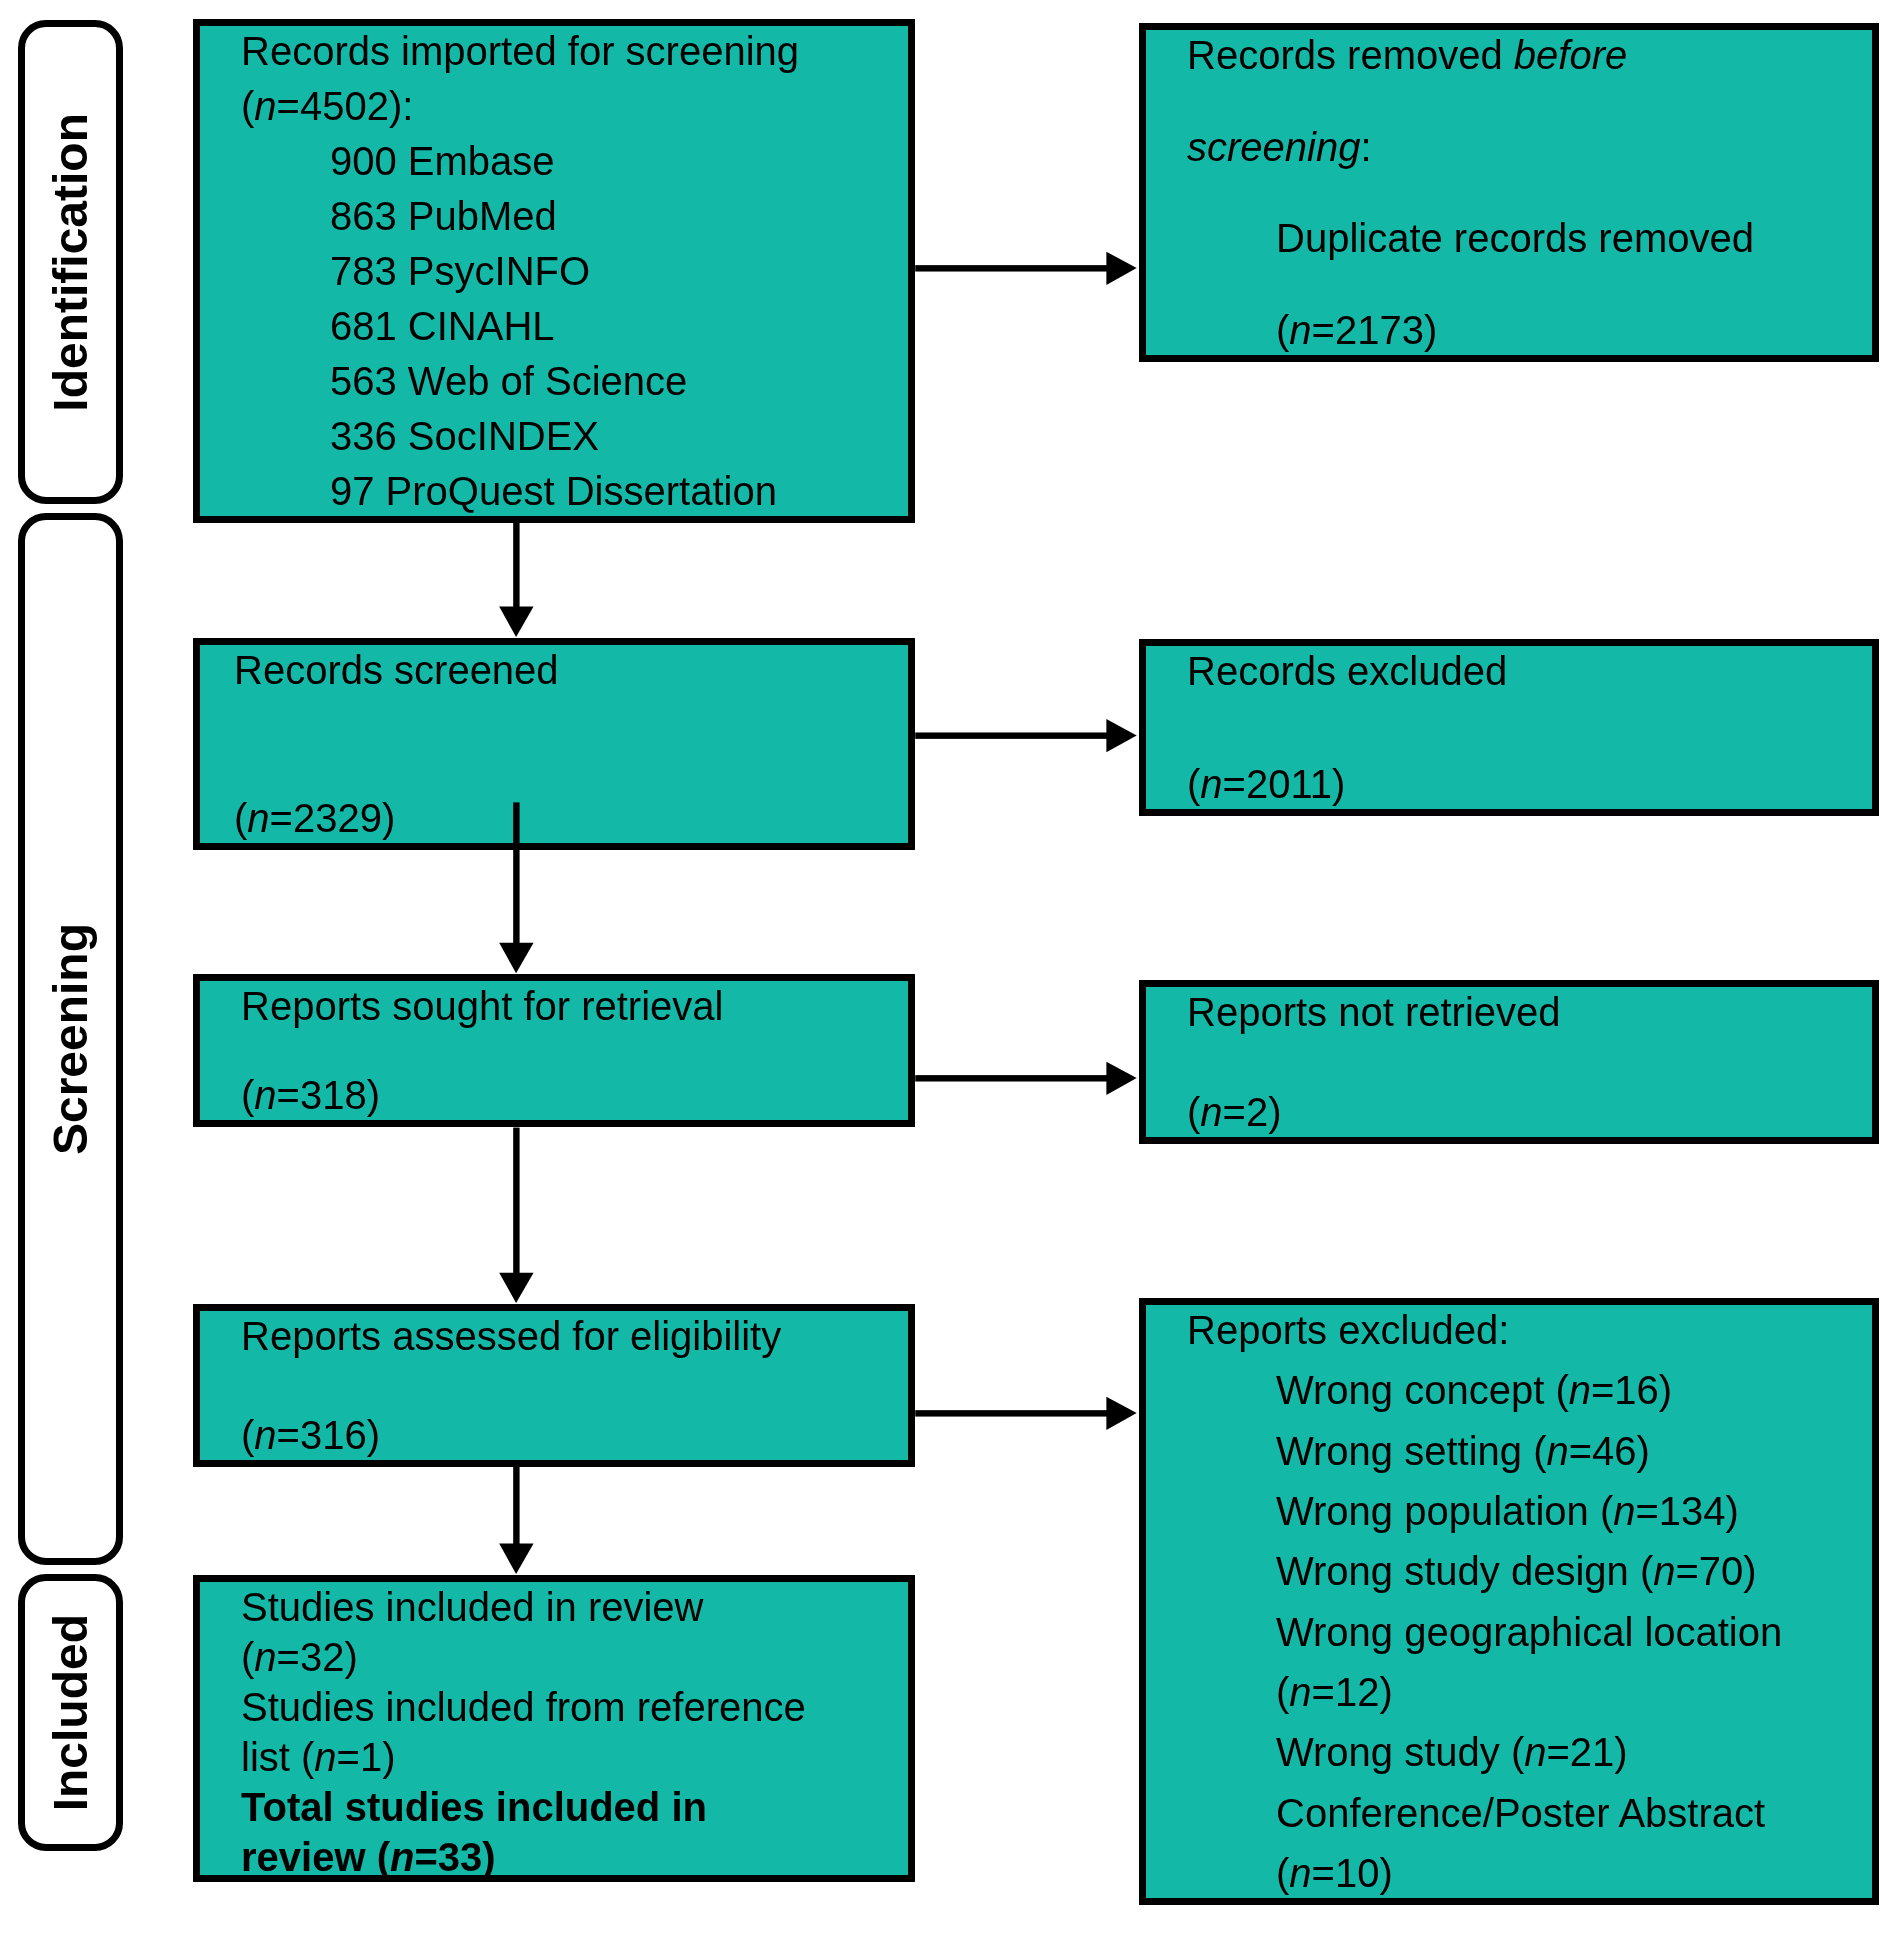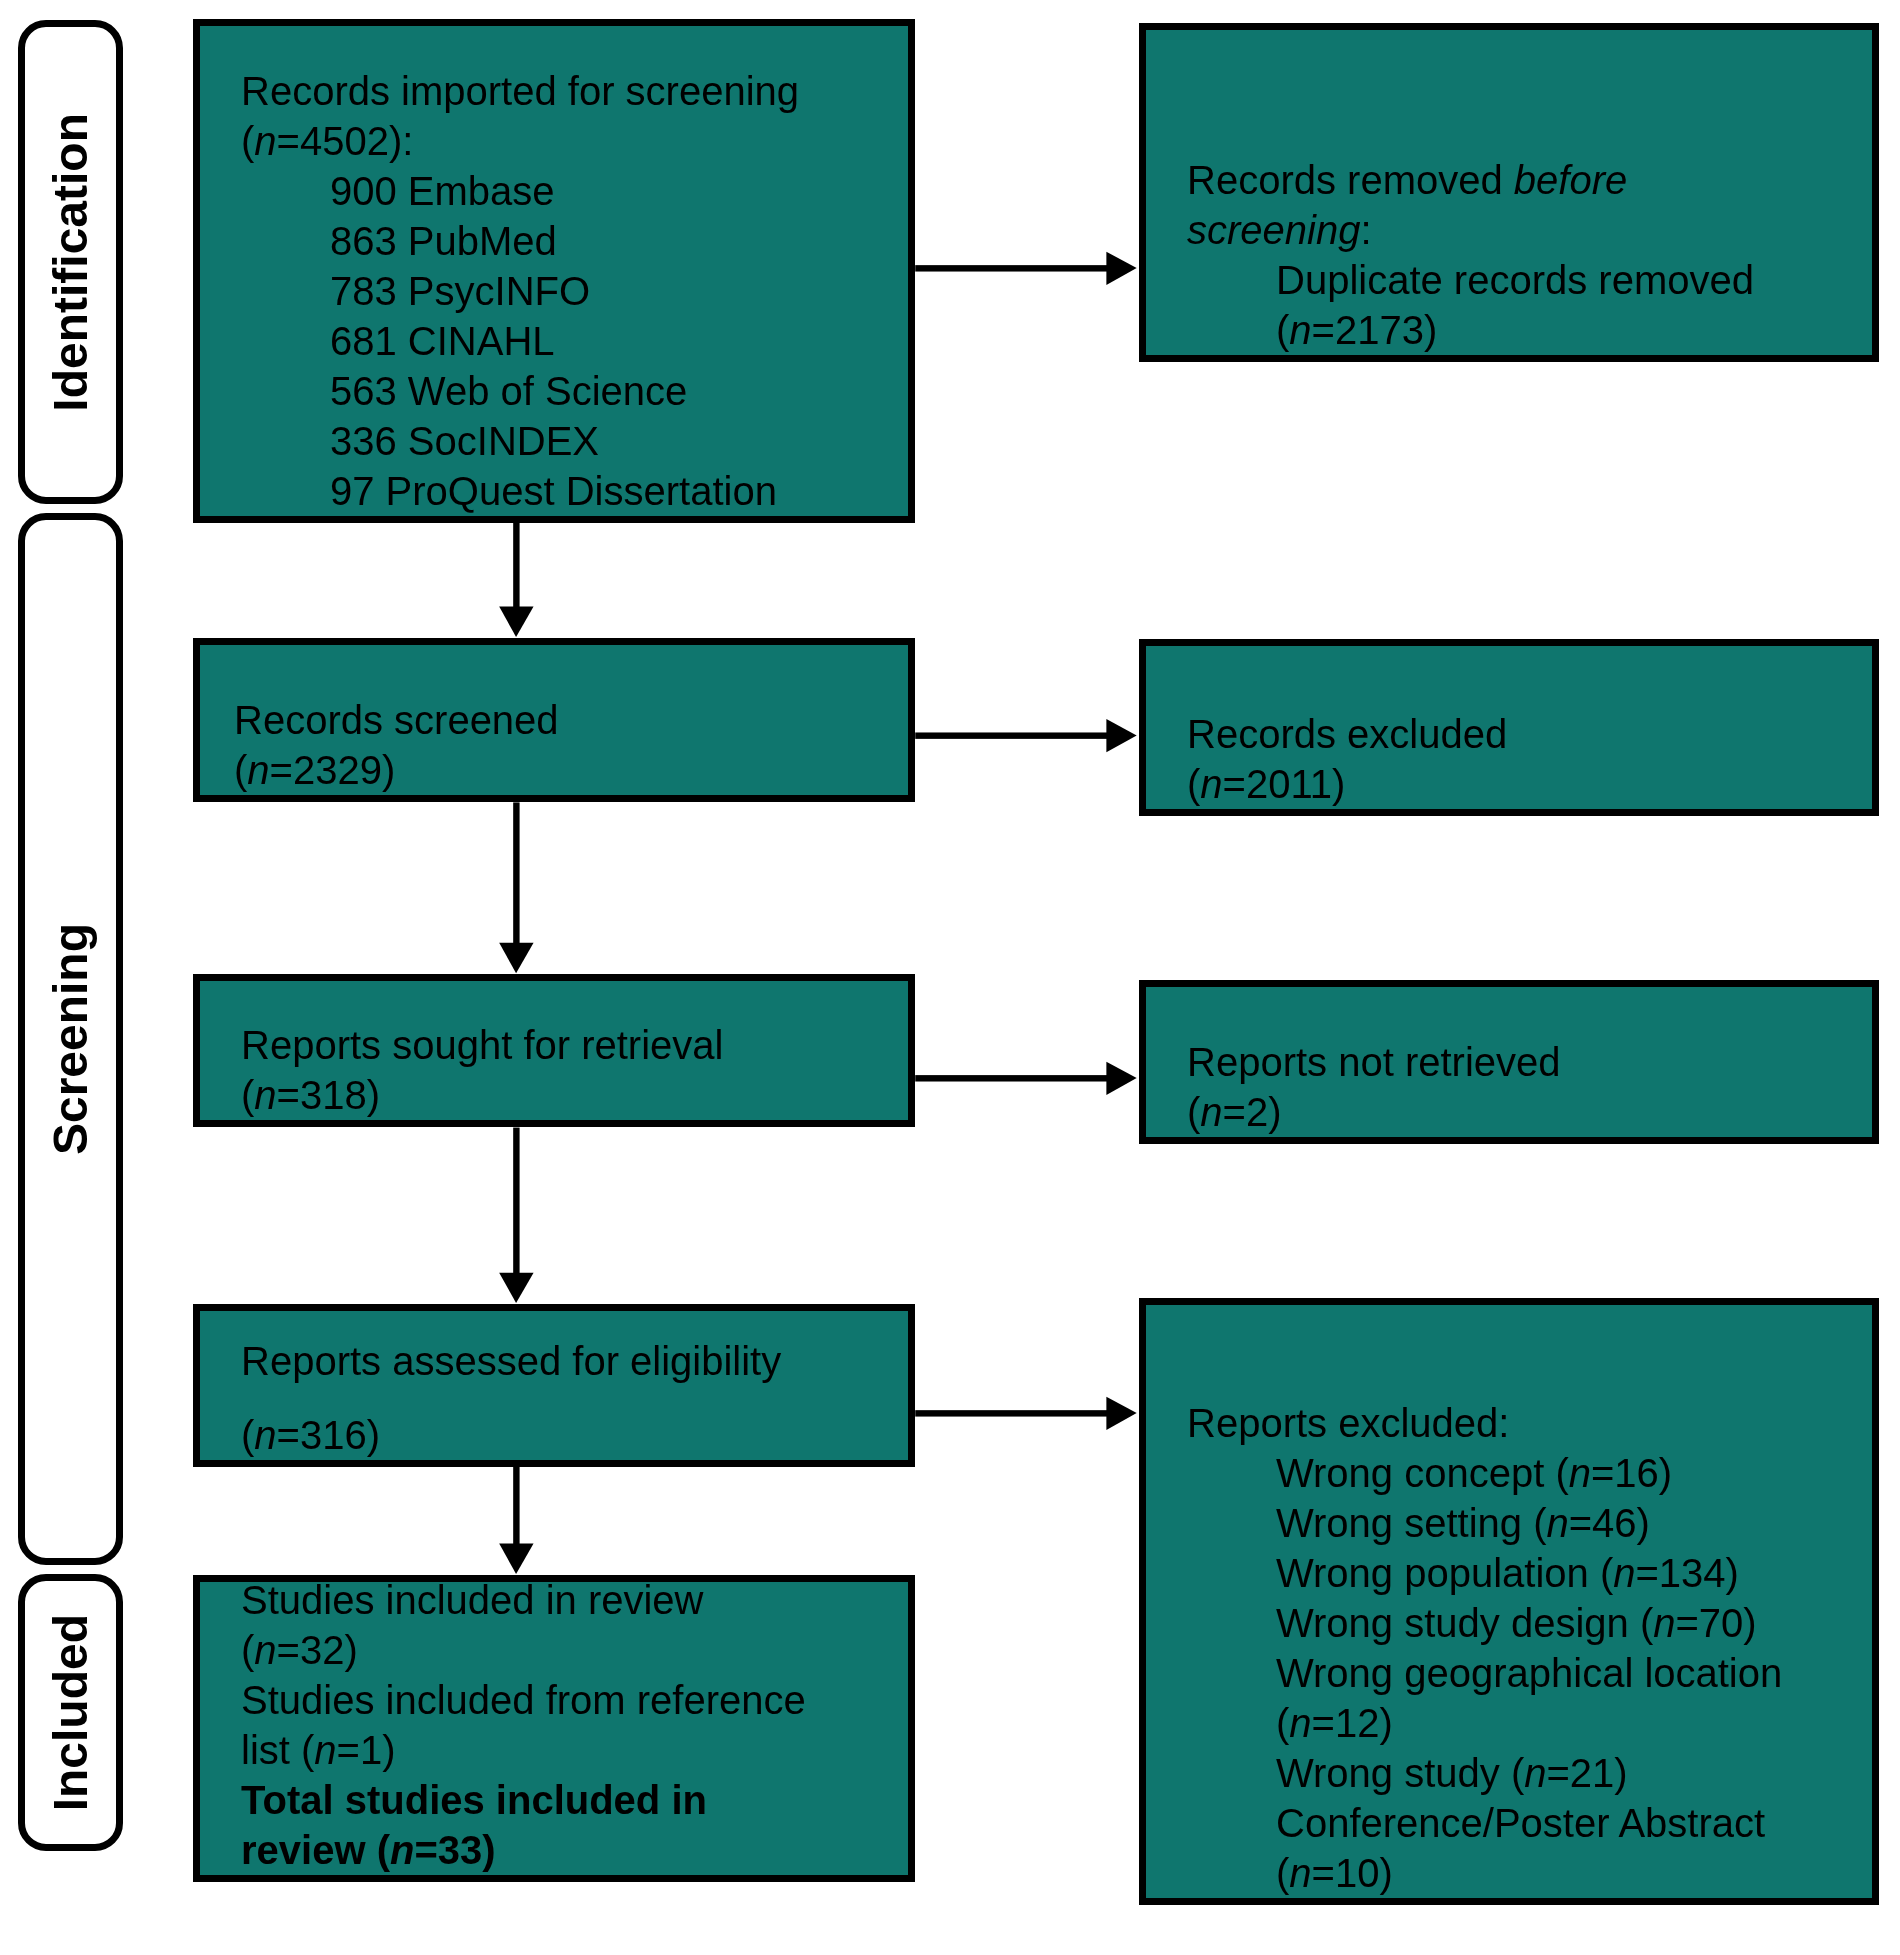--- a/index.html
+++ b/index.html
@@ -7,24 +7,24 @@
     position:relative;
     width:1901px;height:1955px;
     background:#ffffff;
     font-family:"Liberation Sans", sans-serif;
     color:#000000;
   }
   .flowbox{
     position:absolute;
     box-sizing:border-box;
     border:7.6px solid #000000;
-    background:#0f766e;
+    background:#14b8a6;
     display:flex;
     flex-direction:column;
-    justify-content:flex-end;
+    justify-content:space-between;
     font-size:40px;
     line-height:50px;
     padding-left:41px;
     padding-right:14px;
   }
   .line{white-space:nowrap;}
   .line.indent{padding-left:89px;}
   .it{font-style:italic;}
   .bd{font-weight:bold;}
   .sidebox{
@@ -39,21 +39,21 @@
     font-weight:bold;
     font-size:48px;
   }
   .vtext{
     writing-mode:vertical-rl;
     transform:rotate(180deg);
     white-space:nowrap;
   }
   
   #box-imported   {left:193px;  top:18.6px;   width:722px; height:504px;}
-  #box-screened   {left:193px;  top:638px; width:722px; height:164px;padding-left:34px;}
+  #box-screened   {left:193px;  top:638px; width:722px; height:212px;padding-left:34px;}
   #box-sought     {left:193px;  top:974px; width:722px; height:153px;}
   #box-assessed   {left:193px;  top:1304px; width:722px; height:163px;gap:24px;}
   #box-included   {left:193px;  top:1575px; width:722px; height:307px;}
   
   #box-removed-before {left:1139px; top:23px;   width:740px; height:339px;}
   #box-rec-excluded   {left:1139px; top:639px; width:740px; height:177px;}
   #box-not-retrieved  {left:1139px; top:980px; width:740px; height:164px;}
   #box-rep-excluded   {left:1139px; top:1298px; width:740px; height:607px;}
   
   #side-identification{left:17.5px; top:20.4px;   width:105px; height:484px;}

